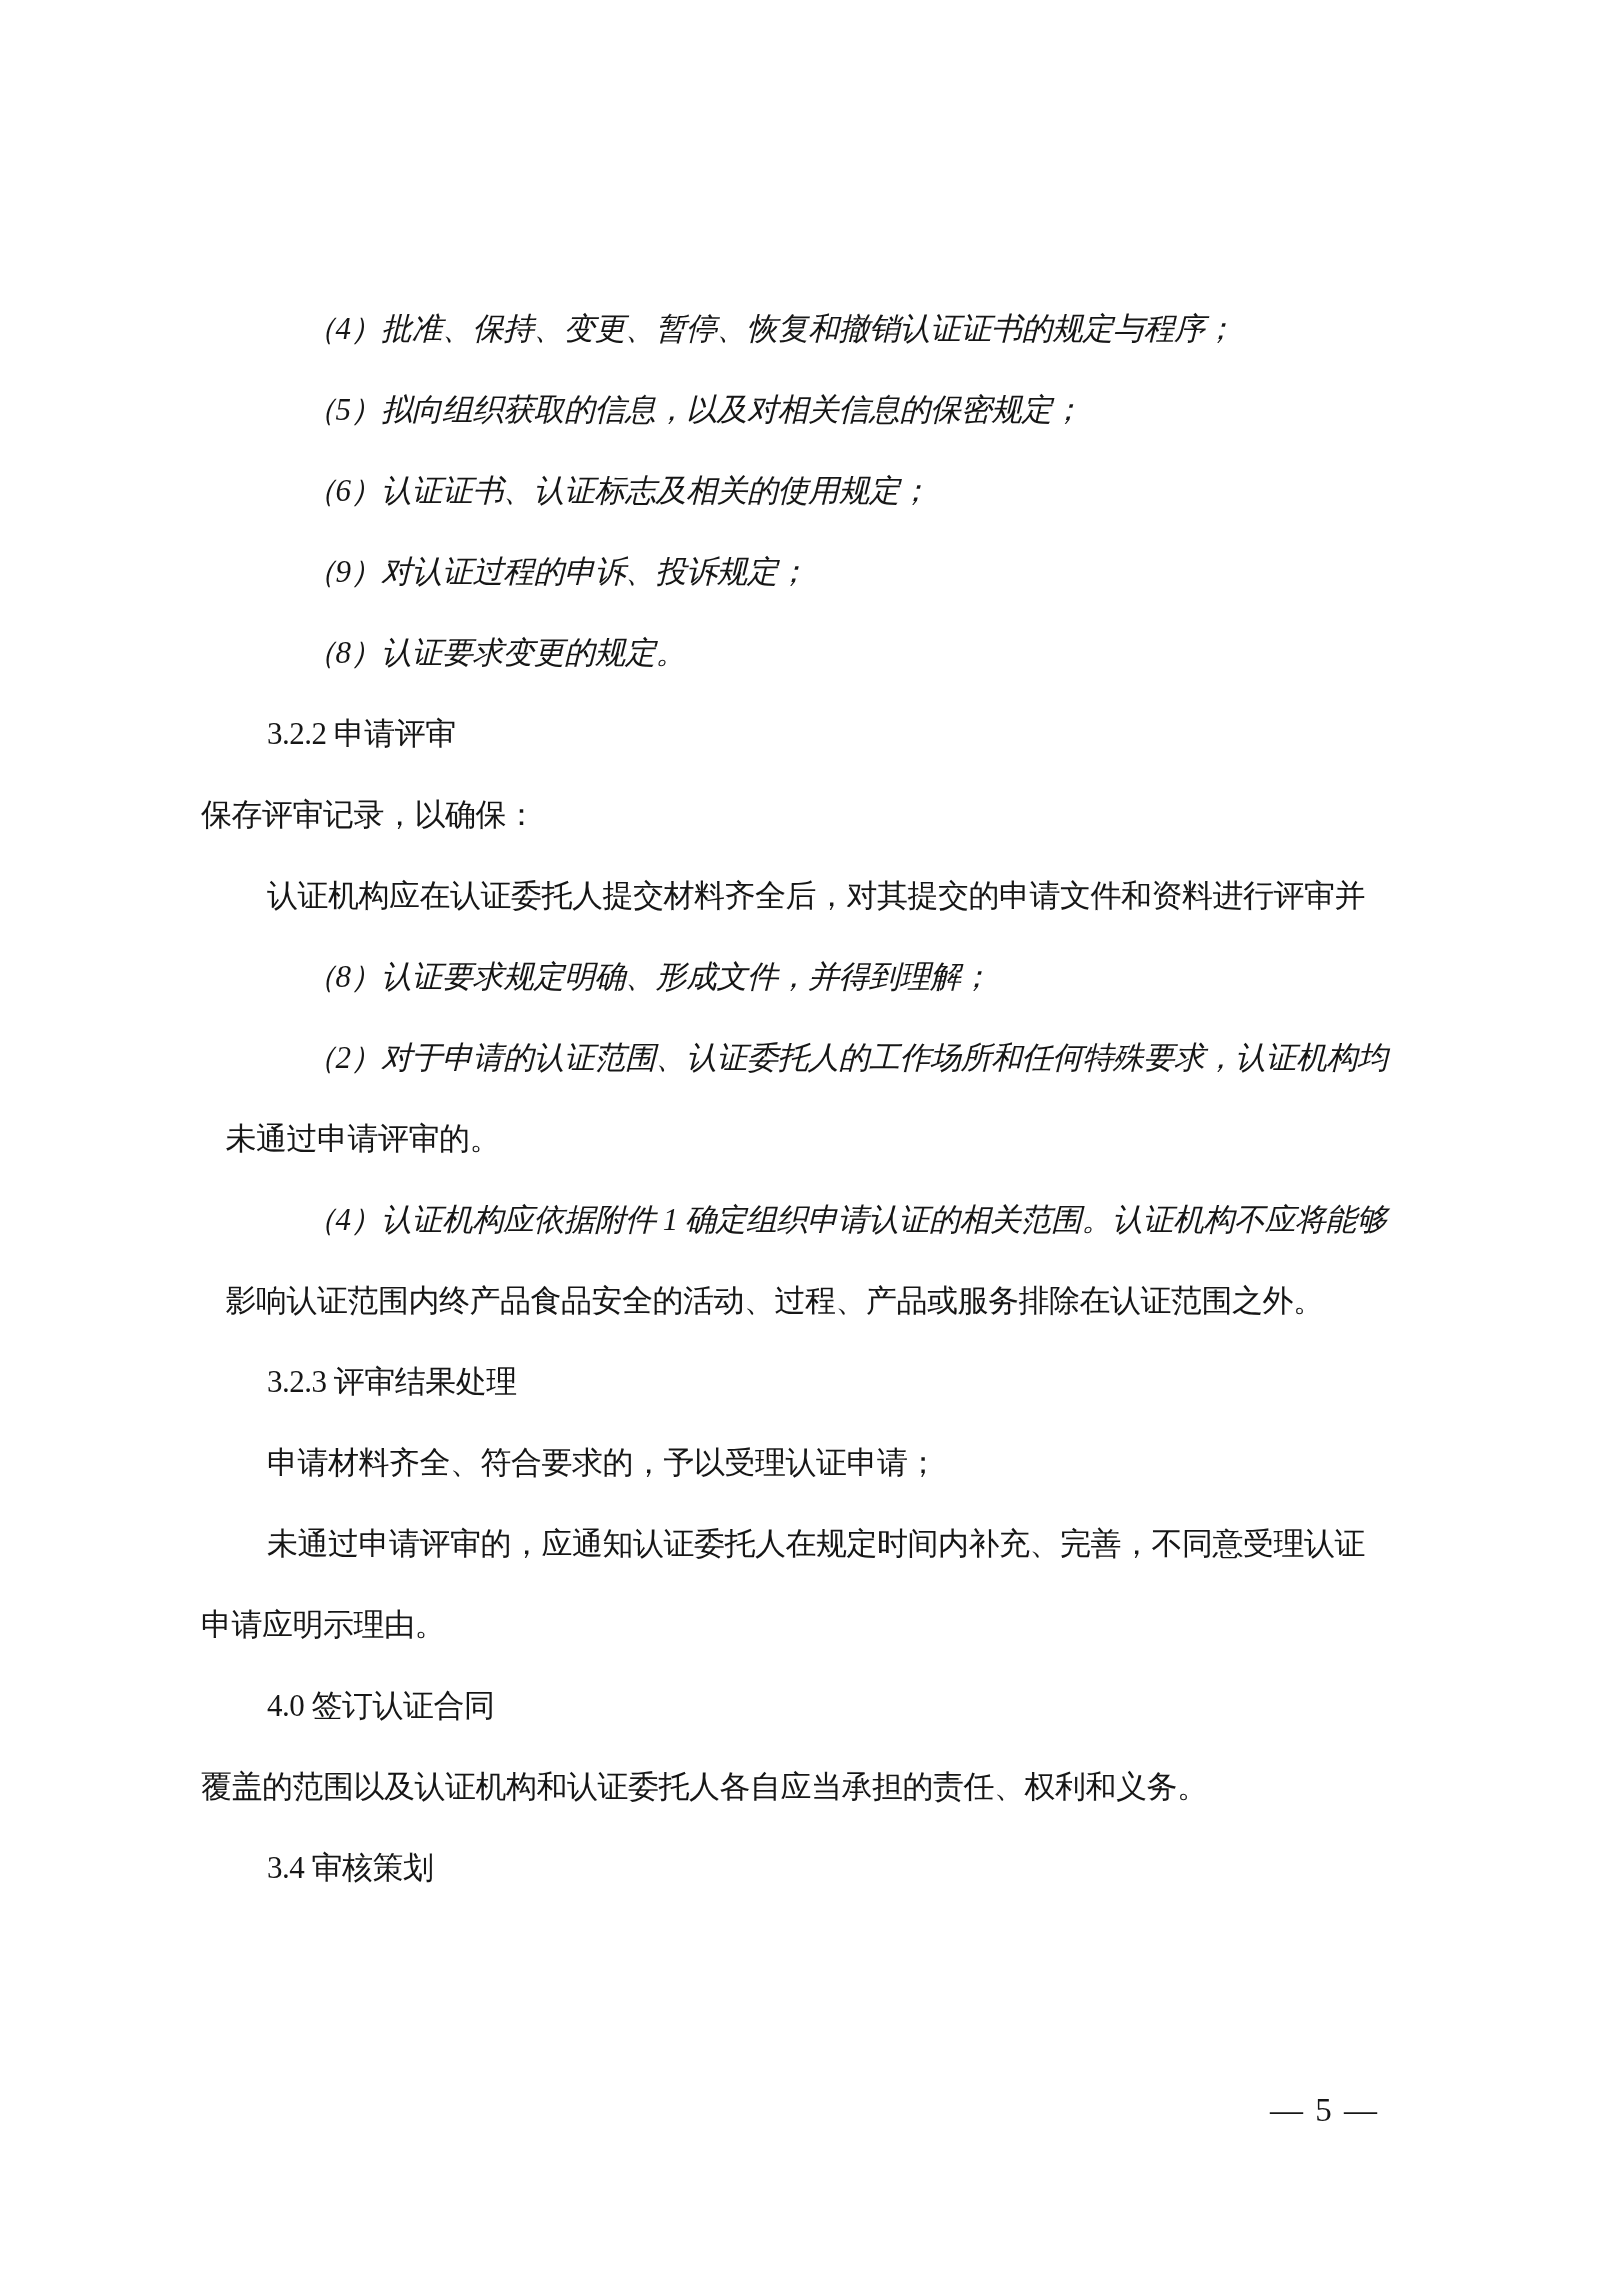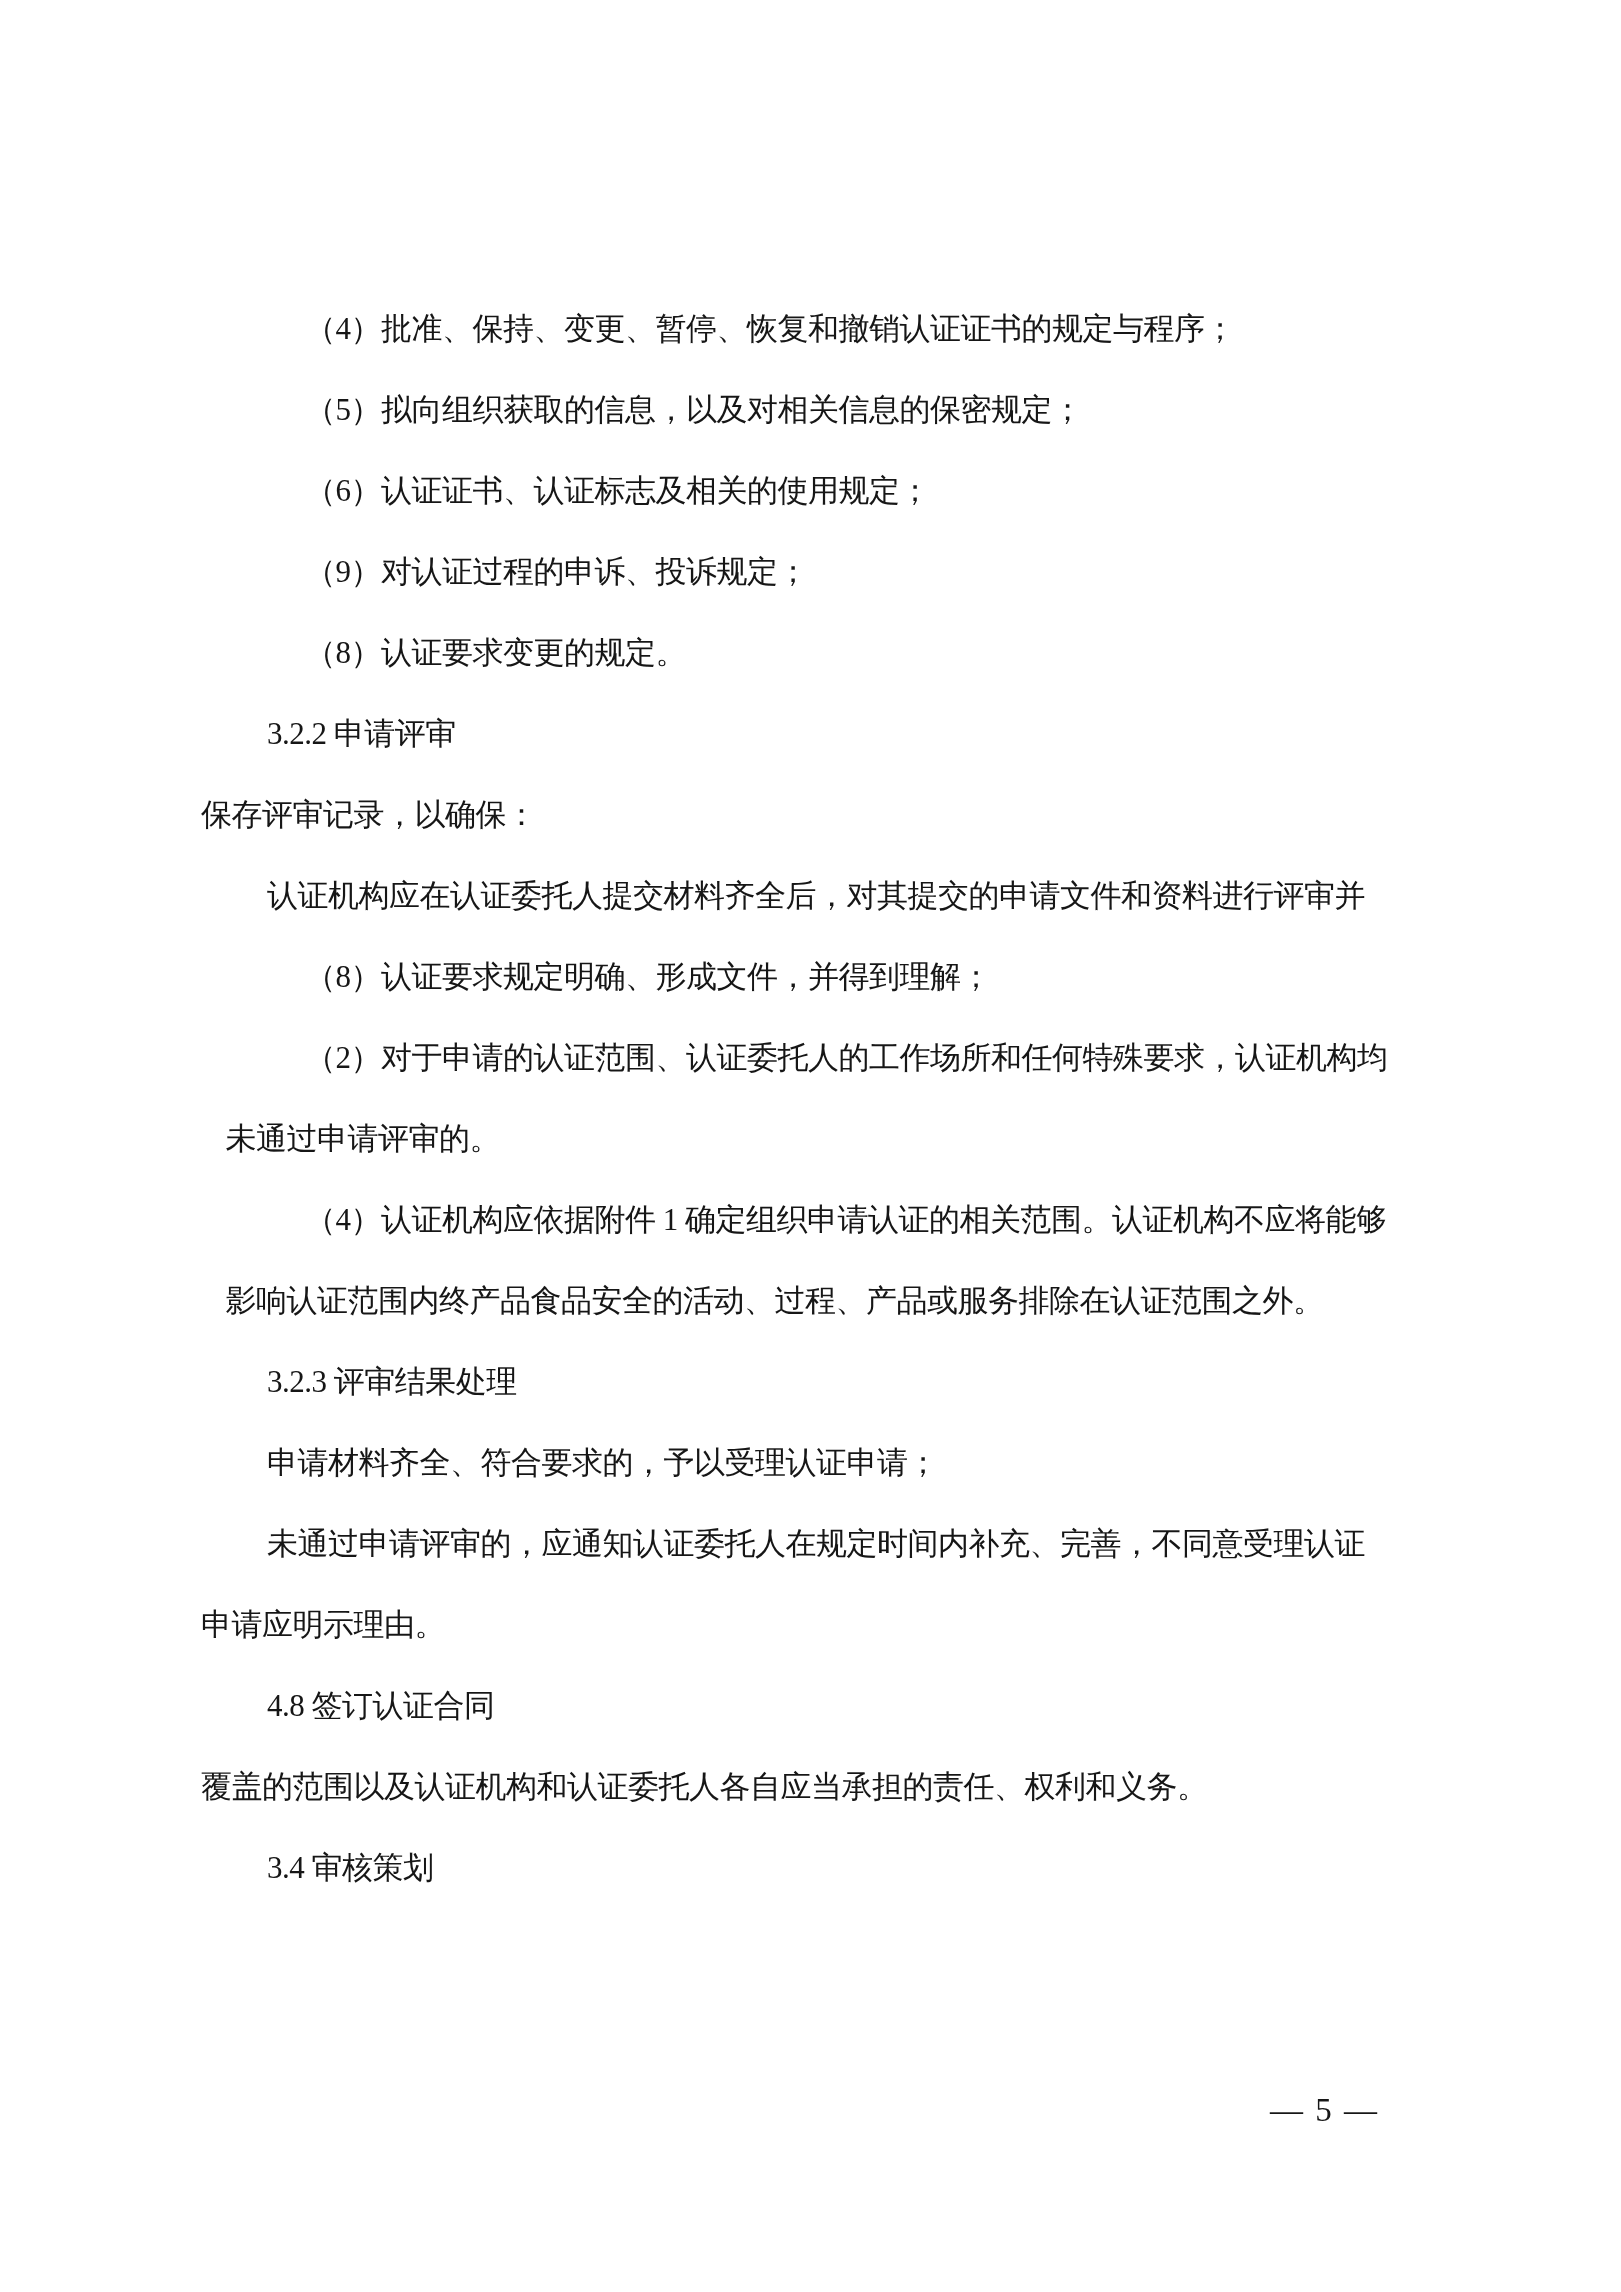--- a/index.html
+++ b/index.html
@@ -31,21 +31,21 @@
   }
   .line {
     height: 81px;
     line-height: 81px;
     font-size: 31px;
     letter-spacing: -0.5px;
     white-space: nowrap;
     font-weight: 400;
   }
   
-  .ind-item { padding-left: 104px; }
+  .ind-item { padding-left: 104px; font-style: italic; }
   
   .ind-para { padding-left: 66px; }
   
   .ind-cont2 { padding-left: 24.5px; }
   
   .ind-flush { padding-left: 0; }
 
   .page-number {
     position: absolute;
     top: 2070px;
@@ -72,19 +72,19 @@
     <div class="line ind-para">认证机构应在认证委托人提交材料齐全后，对其提交的申请文件和资料进行评审并</div>
     <div class="line ind-item">（8）认证要求规定明确、形成文件，并得到理解；</div>
     <div class="line ind-item">（2）对于申请的认证范围、认证委托人的工作场所和任何特殊要求，认证机构均</div>
     <div class="line ind-cont2">未通过申请评审的。</div>
     <div class="line ind-item">（4）认证机构应依据附件 1 确定组织申请认证的相关范围。认证机构不应将能够</div>
     <div class="line ind-cont2">影响认证范围内终产品食品安全的活动、过程、产品或服务排除在认证范围之外。</div>
     <div class="line ind-para">3.2.3 评审结果处理</div>
     <div class="line ind-para">申请材料齐全、符合要求的，予以受理认证申请；</div>
     <div class="line ind-para">未通过申请评审的，应通知认证委托人在规定时间内补充、完善，不同意受理认证</div>
     <div class="line ind-flush">申请应明示理由。</div>
-    <div class="line ind-para">4.8 签订认证合同</div>
+    <div class="line ind-para">4.0 签订认证合同</div>
     <div class="line ind-flush">覆盖的范围以及认证机构和认证委托人各自应当承担的责任、权利和义务。</div>
     <div class="line ind-para">3.4 审核策划</div>
   </div>
   <div class="page-number">— 5 —</div>
 </div>
 
 
 </body></html>

